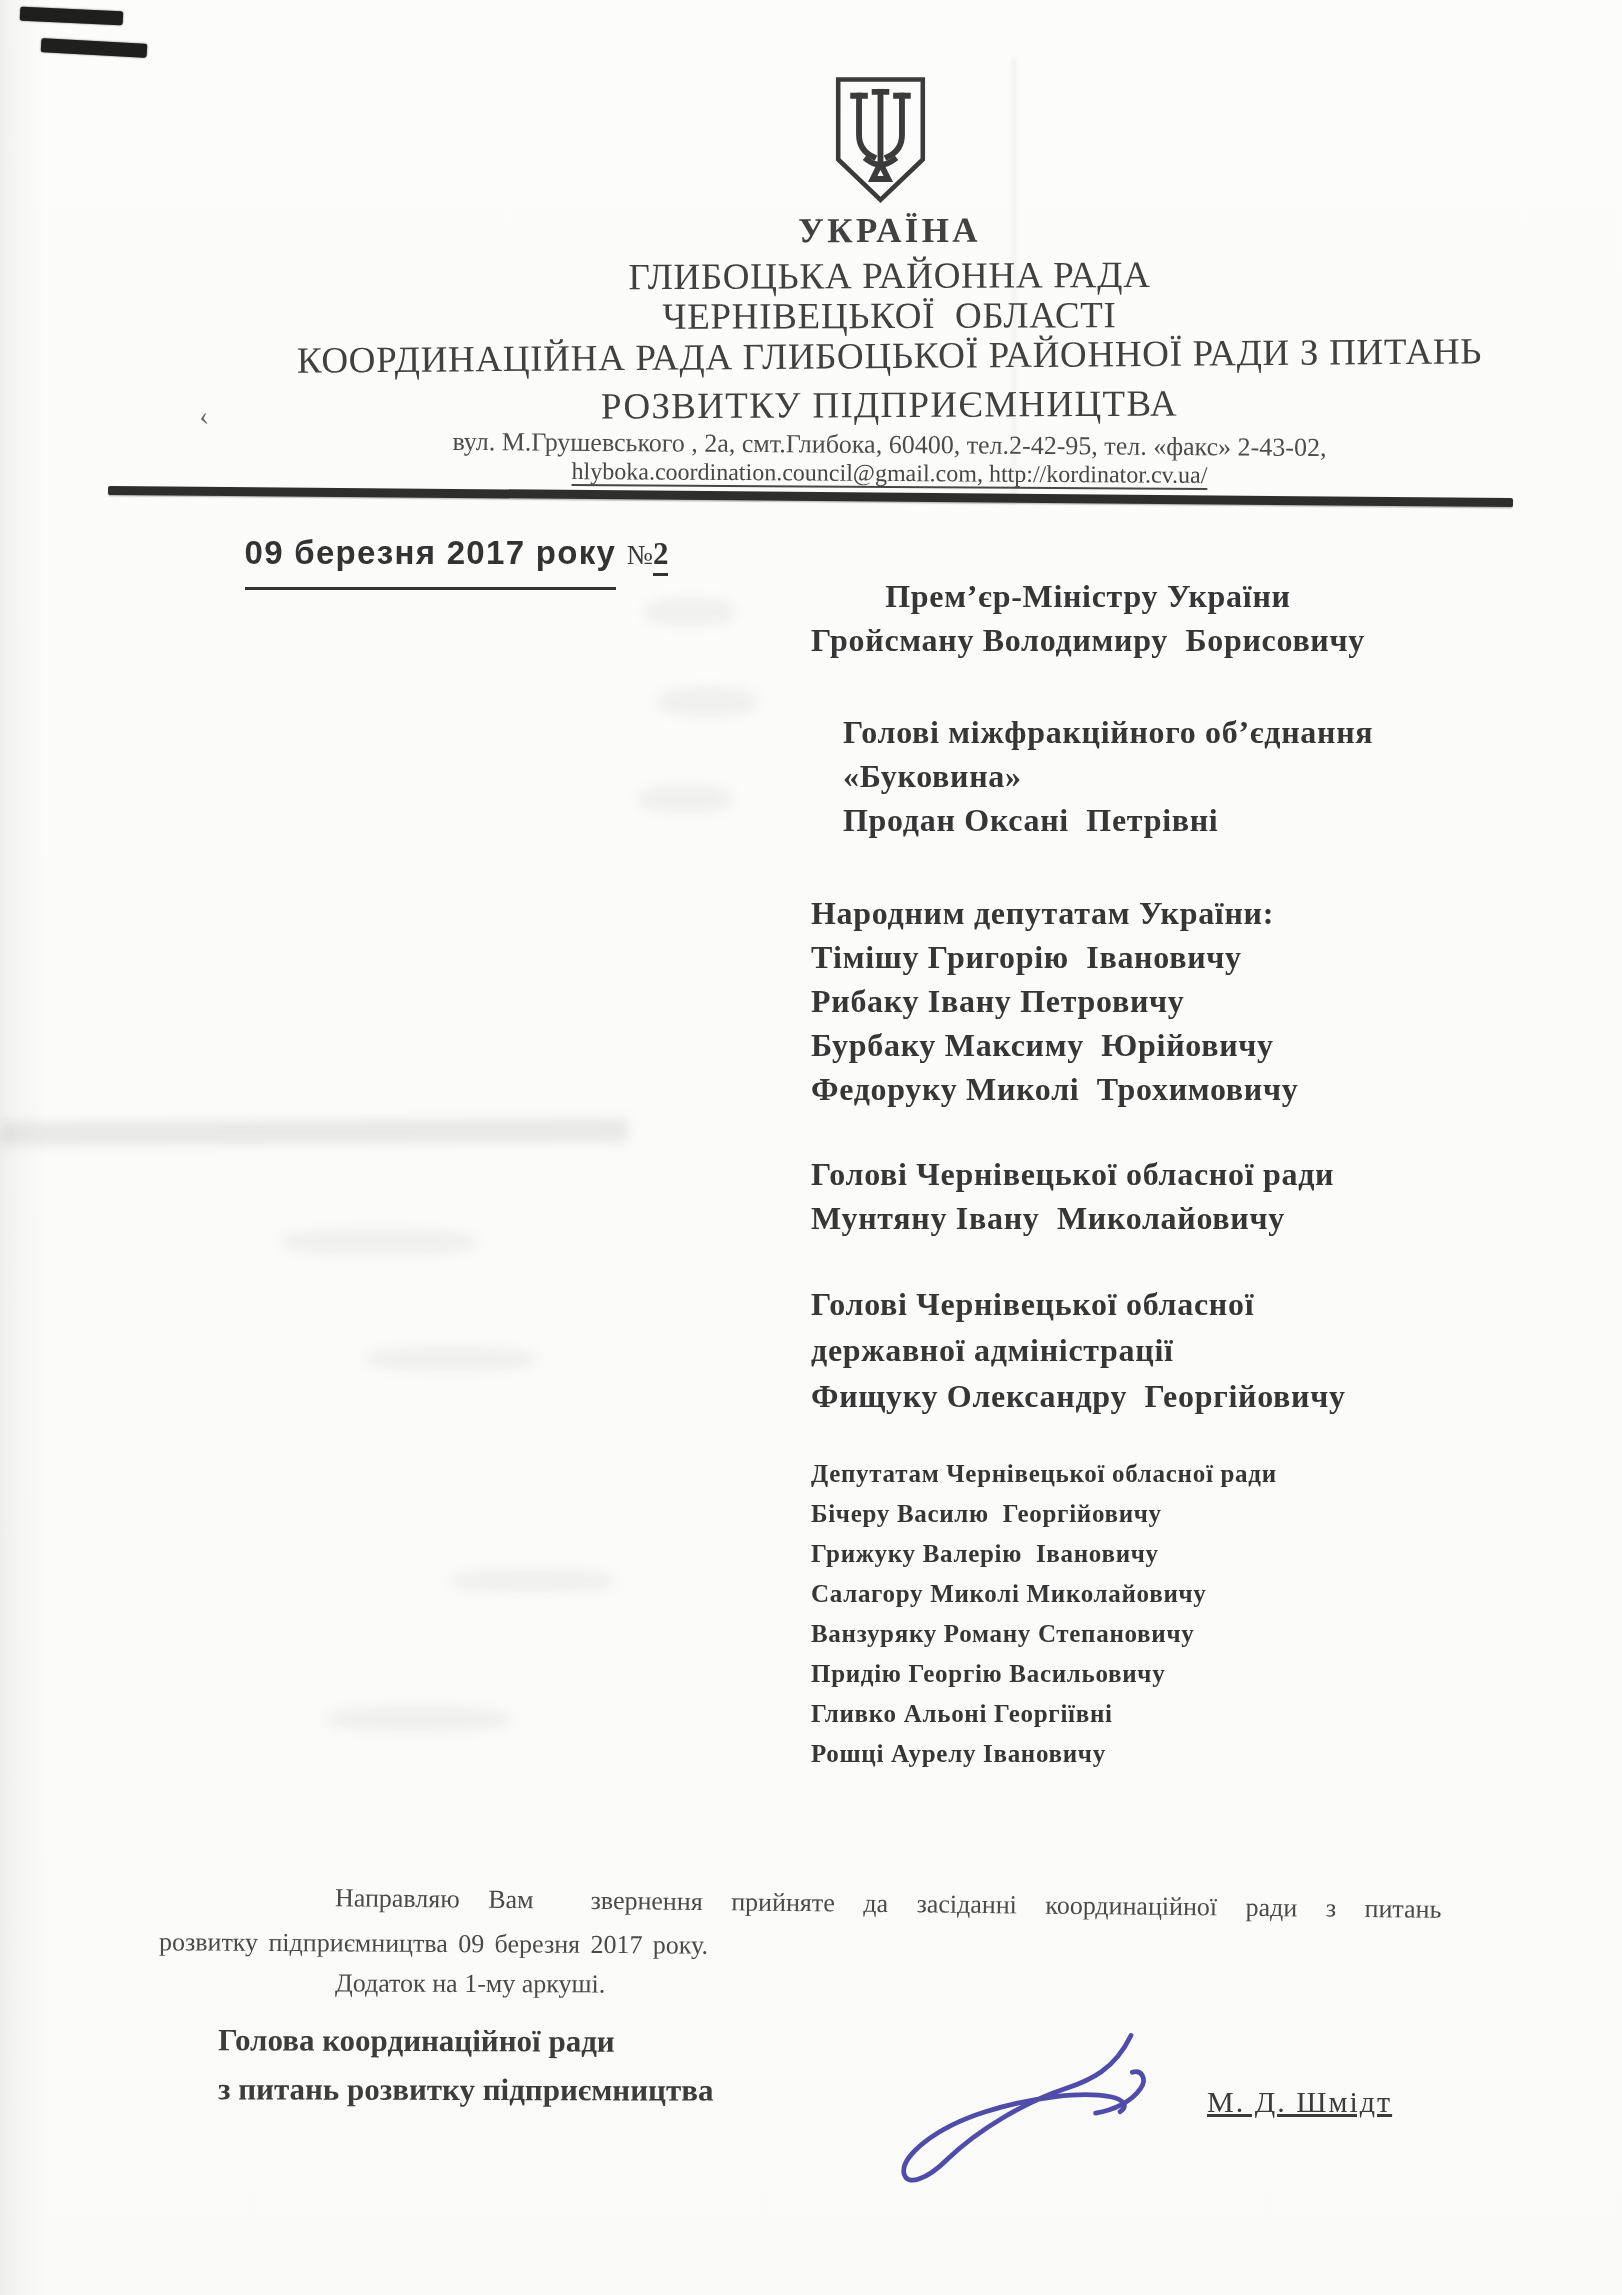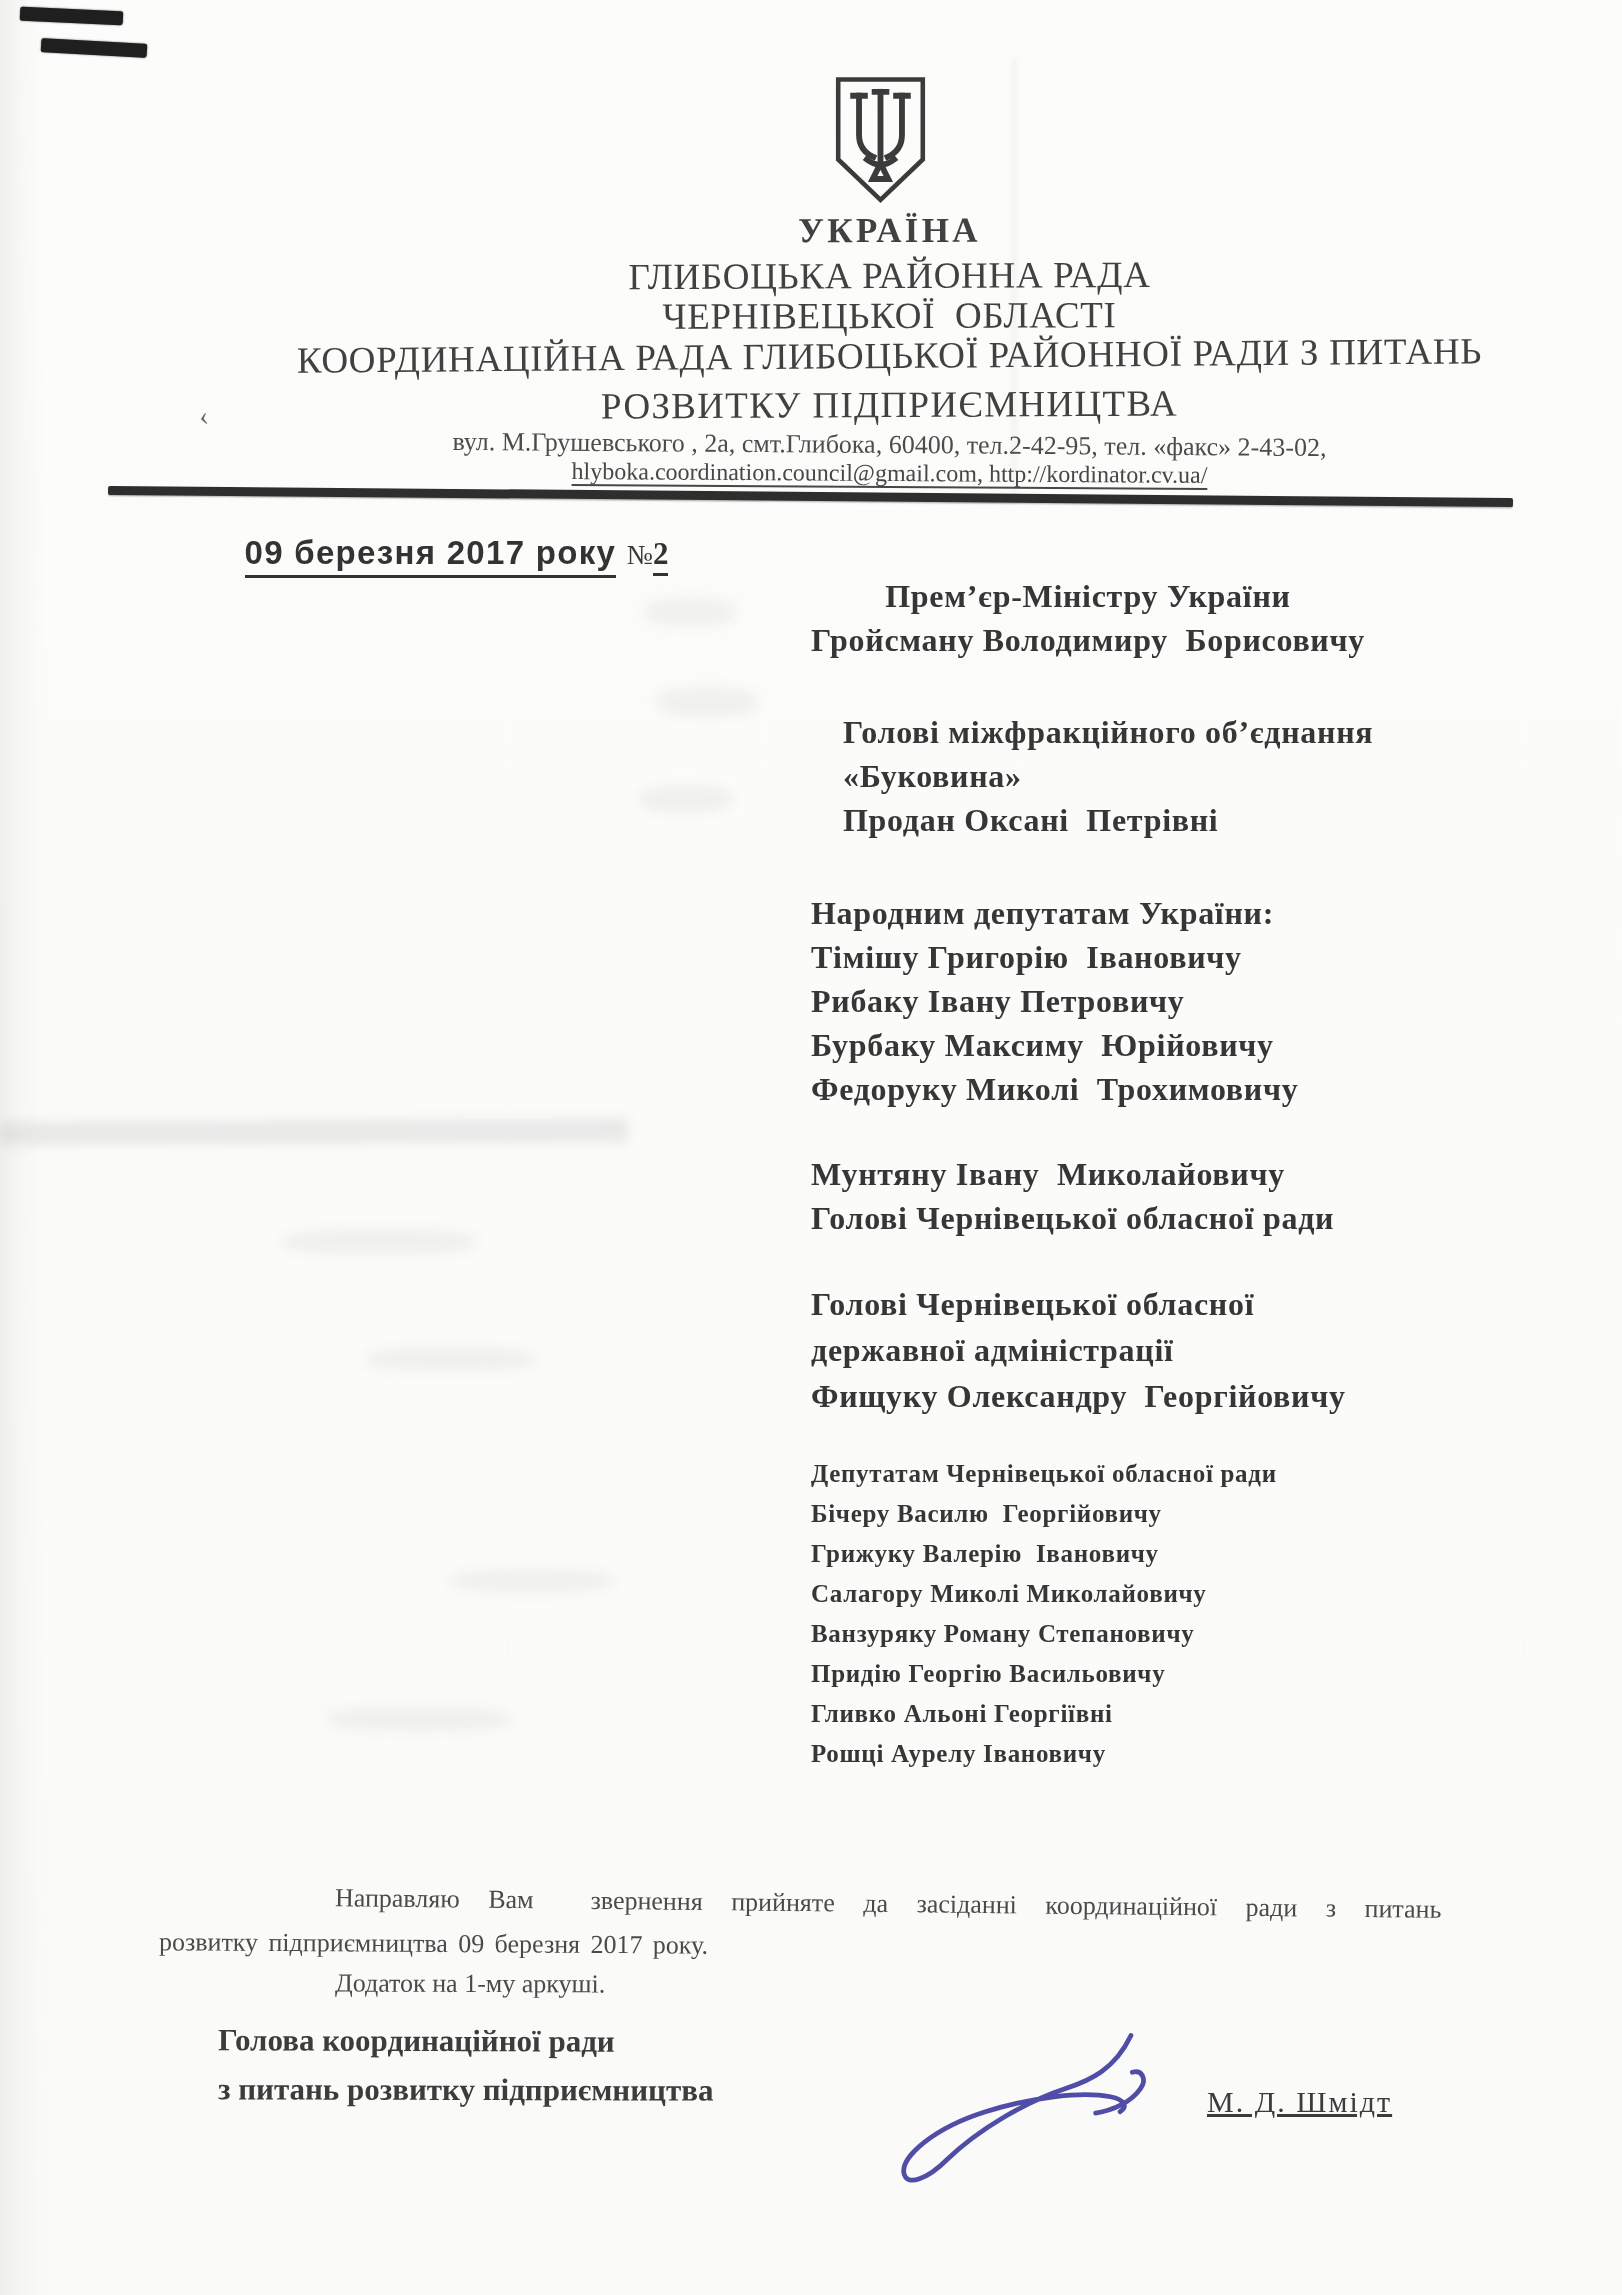--- a/index.html
+++ b/index.html
@@ -37,21 +37,21 @@
   .org1{top:254px;font-size:37px;letter-spacing:0.7px;transform:rotate(-0.25deg);}
   .org2{top:294px;font-size:37px;letter-spacing:0.7px;transform:rotate(-0.2deg);}
   .org3{top:334px;font-size:37px;letter-spacing:0.7px;transform:rotate(-0.45deg);}
   .org4{top:383px;font-size:37px;letter-spacing:1.3px;transform:rotate(-0.3deg);}
   .addr{top:430px;font-size:26px;color:#4c4c4c;transform:rotate(0.4deg);}
   .mail{top:460px;font-size:24px;color:#474747;text-decoration:underline;text-underline-offset:4.6px;transform:rotate(0.35deg);}
   
   .rule{position:absolute;left:108px;top:492px;width:1405px;height:9.2px;background:#2e2e2e;border-radius:2px;transform:rotate(0.5deg);box-shadow:0 1.3px 1.3px rgba(0,0,0,.25);}
   
   .date-line{position:absolute;left:234px;top:523px;white-space:pre;}
-  .date-main{font-family:"Liberation Sans", sans-serif;font-weight:bold;font-size:33px;letter-spacing:1.3px;color:#333;border-bottom:3.3px solid #333;padding-bottom:4px;}
+  .date-main{font-family:"Liberation Sans", sans-serif;font-weight:bold;font-size:33px;letter-spacing:1.3px;color:#333;border-bottom:3.3px solid #333;padding-bottom:16px;}
   .date-no{font-size:27.5px;color:#3a3a3a;margin-left:10.5px;}
   .date-num{font-weight:bold;font-size:31px;color:#333;border-bottom:3.3px solid #333;padding-bottom:2px;}
   
   .recip{position:absolute;left:811px;font-weight:bold;font-size:32px;letter-spacing:0.7px;color:#363636;}
   .recip .rline{white-space:pre;}
   .b1{top:574px;line-height:44px;text-align:center;}
   .b2{top:710px;line-height:44px;margin-left:32px;}
   .b3{top:891px;line-height:44px;}
   .b4{top:1152px;line-height:44px;}
   .b5{top:1281px;line-height:46px;}
@@ -122,22 +122,22 @@
     <div class="rline">Продан Оксані  Петрівні</div>
   </div>
   <div class="recip b3">
     <div class="rline">Народним депутатам України:</div>
     <div class="rline">Тімішу Григорію  Івановичу</div>
     <div class="rline">Рибаку Івану Петровичу</div>
     <div class="rline">Бурбаку Максиму  Юрійовичу</div>
     <div class="rline">Федоруку Миколі  Трохимовичу</div>
   </div>
   <div class="recip b4">
+    <div class="rline">Голові Чернівецької обласної ради</div>
     <div class="rline">Мунтяну Івану  Миколайовичу</div>
-    <div class="rline">Голові Чернівецької обласної ради</div>
   </div>
   <div class="recip b5">
     <div class="rline">Голові Чернівецької обласної</div>
     <div class="rline">державної адміністрації</div>
     <div class="rline">Фищуку Олександру  Георгійовичу</div>
   </div>
   <div class="recip b6">
     <div class="rline">Депутатам Чернівецької обласної ради</div>
     <div class="rline">Бічеру Василю  Георгійовичу</div>
     <div class="rline">Грижуку Валерію  Івановичу</div>

